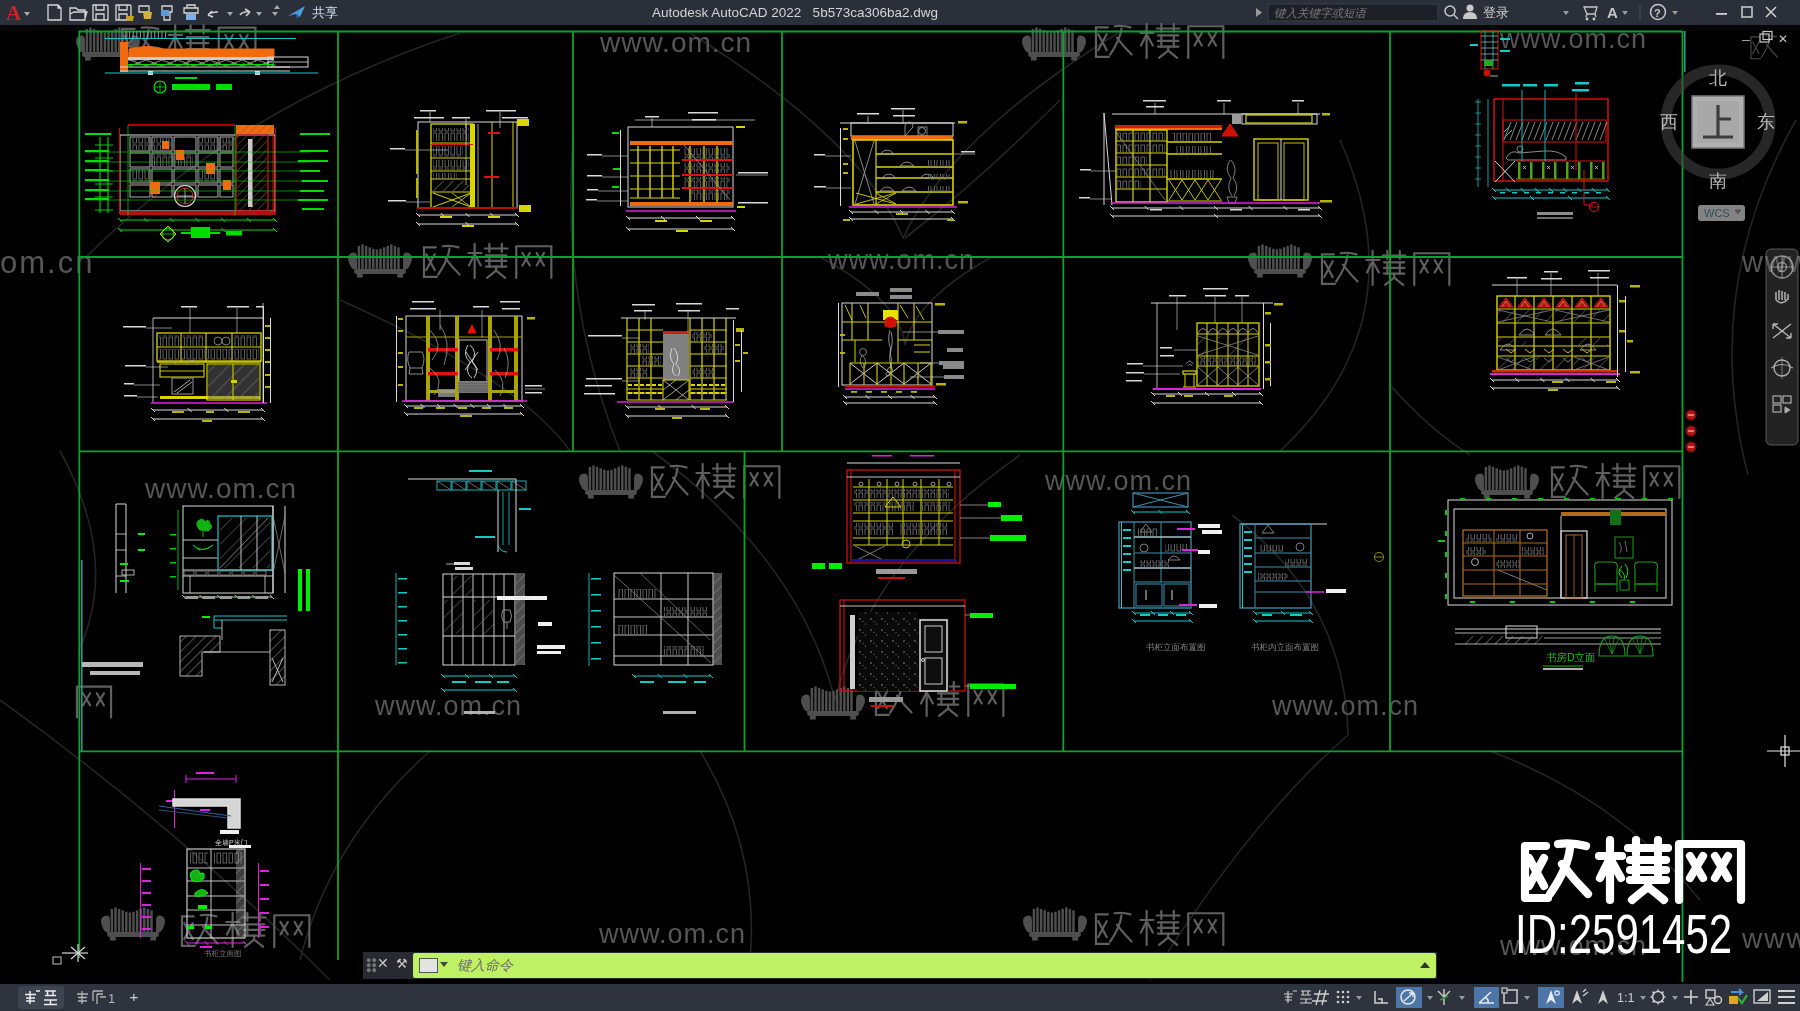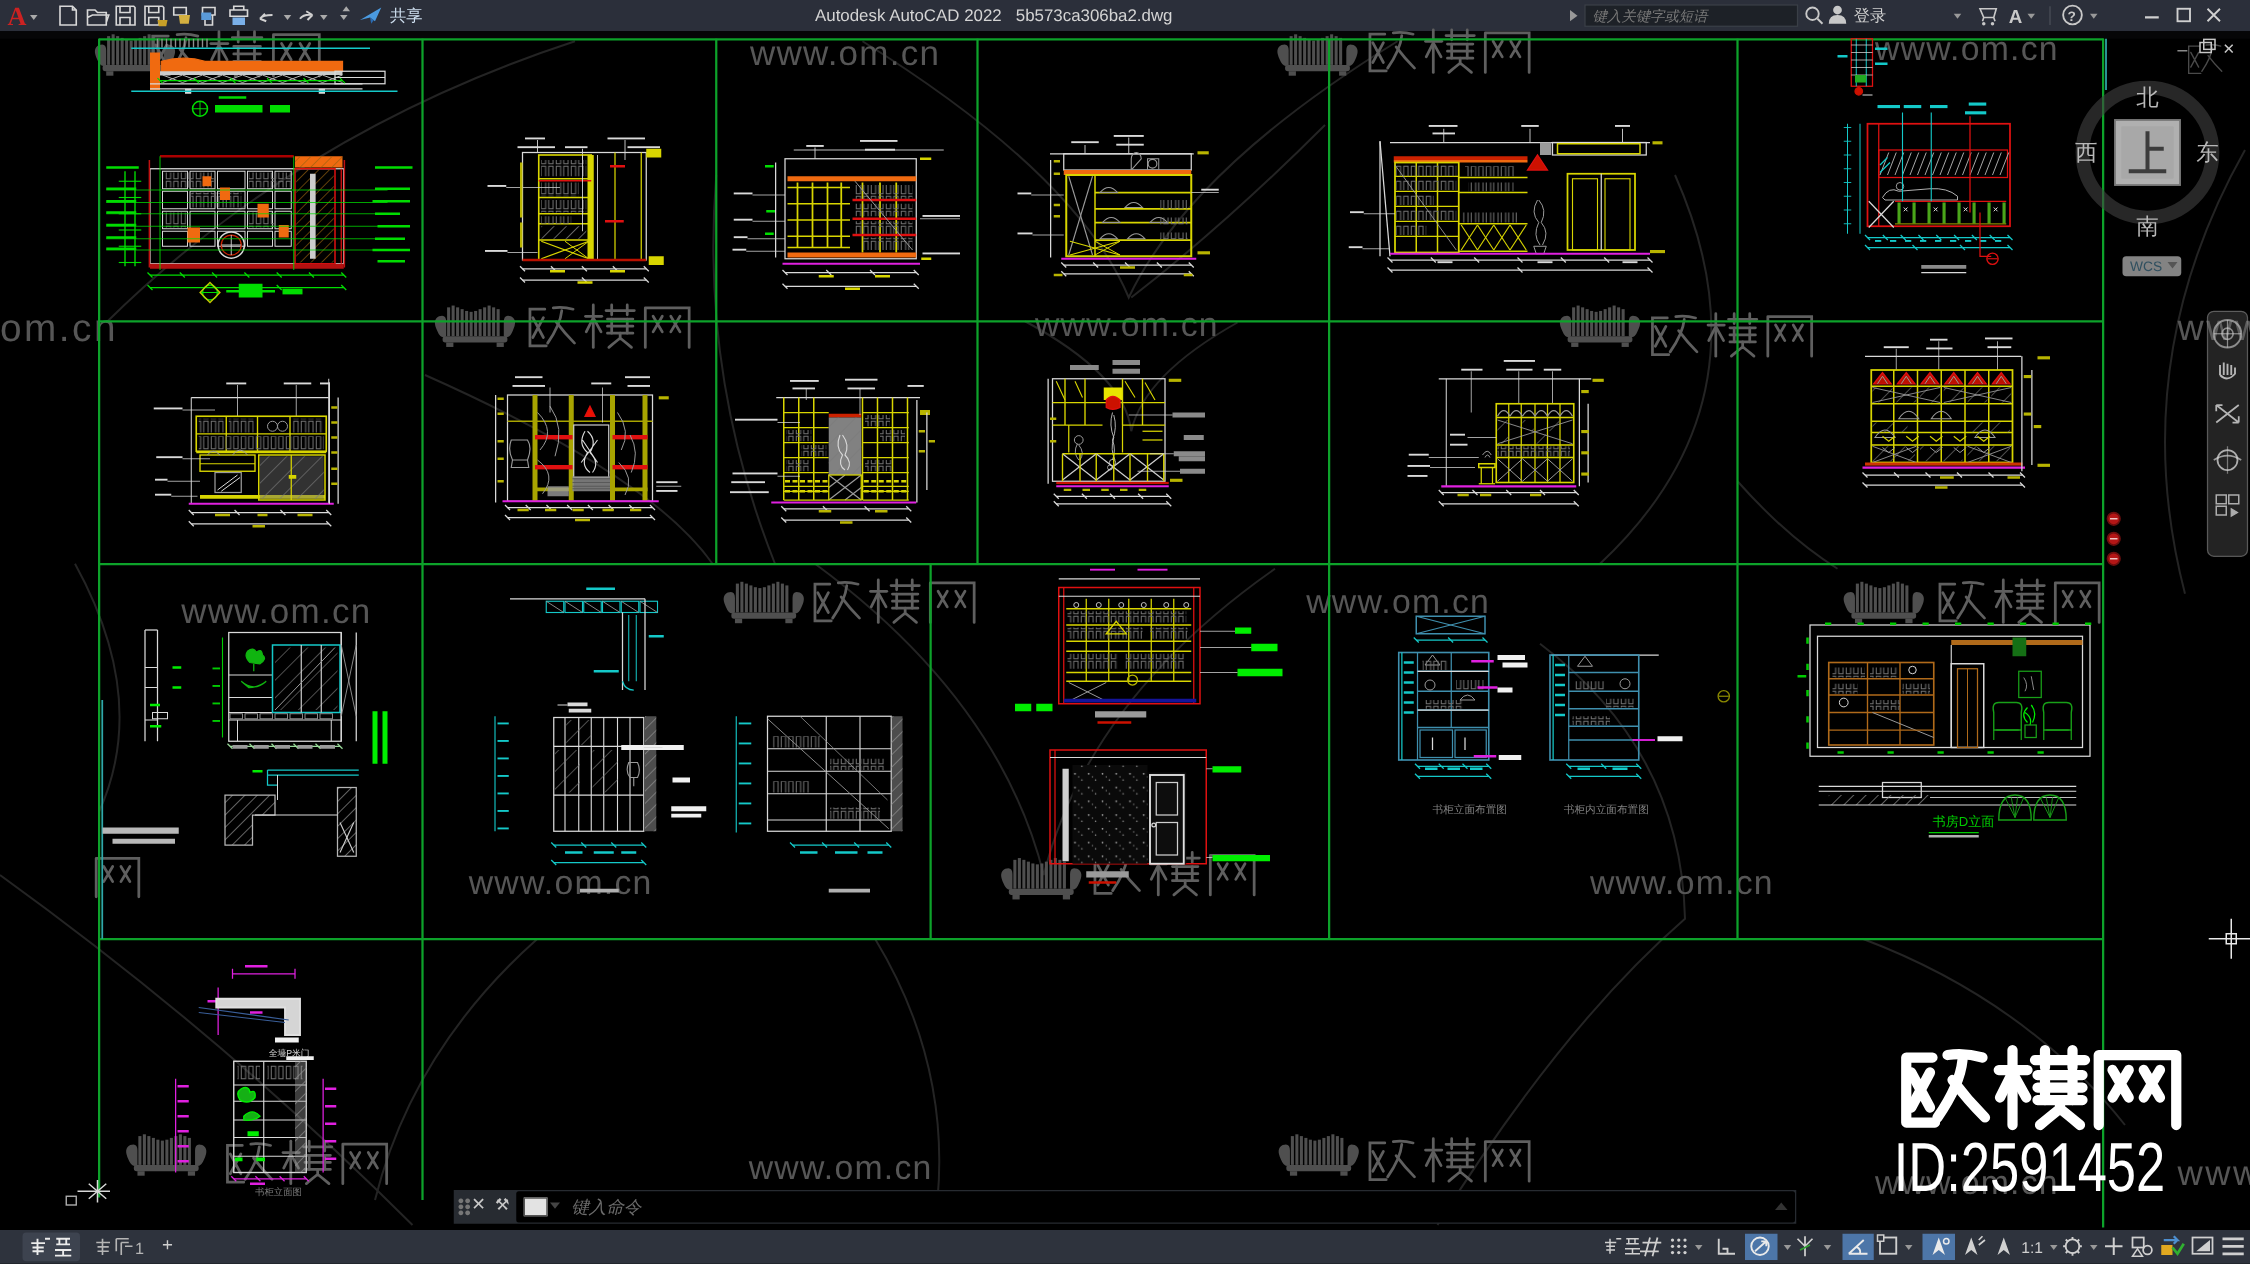--- a/index.html
+++ b/index.html
@@ -1594,21 +1594,21 @@
 <rect x="53" y="957" width="8" height="7" fill="none" stroke="#b0b0b0" stroke-width="1.1"></rect>
 <use href="#gOU" transform="translate(1518,832) scale(1.0)" stroke="#ffffff" stroke-width="8.2" stroke-linecap="round" stroke-linejoin="round"></use>
 <use href="#gMO" transform="translate(1594,832) scale(1.0)" stroke="#ffffff" stroke-width="8.2" stroke-linecap="round" stroke-linejoin="round"></use>
 <use href="#gWANG" transform="translate(1670,832) scale(1.0)" stroke="#ffffff" stroke-width="8.2" stroke-linecap="round" stroke-linejoin="round"></use>
 </svg>
 
 <div class="abs" style="left:363px;top:952px;width:1074px;height:27px;background:#272b31;">
  <div class="abs" style="left:3px;top:6px;width:8px;height:16px;color:#777;font-size:9px;line-height:5px;">●●<br>●●<br>●●</div>
  <div class="abs" style="left:14px;top:3px;color:#c8c8c8;font-size:14px;">✕</div>
  <div class="abs" style="left:33px;top:4px;color:#c8c8c8;font-size:13px;">⚒</div>
- <div class="abs" style="left:50px;top:1px;width:1023px;height:25px;background:#000000;border-radius:2px;">
+ <div class="abs" style="left:50px;top:1px;width:1023px;height:25px;background:#bef264;border-radius:2px;">
    <div class="abs" style="left:6px;top:5px;width:17px;height:13px;background:#e3e3e3;border:1px solid #555;"></div>
    <div class="abs" style="left:27px;top:9px;width:0;height:0;border-left:4px solid transparent;border-right:4px solid transparent;border-top:5px solid #444;"></div>
    <div class="abs" style="left:44px;top:4px;color:#6b6b6b;font-size:14px;font-style:italic;">键入命令</div>
    <div class="abs" style="right:6px;top:9px;width:0;height:0;border-left:5px solid transparent;border-right:5px solid transparent;border-bottom:6px solid #333;"></div>
  </div>
 </div>
 <div class="abs" style="left:0;top:984px;width:1800px;height:27px;background:#2e333d;">
  <div class="abs" style="left:18px;top:2px;width:46px;height:23px;background:#3d434f;border-radius:3px;color:#e8e8e8;font-size:14px;font-weight:bold;text-align:center;line-height:23px;"></div>
  <div class="abs" style="left:70px;top:2px;width:48px;height:23px;color:#b5b5b5;font-size:14px;text-align:center;line-height:23px;"></div>
  <div class="abs" style="left:124px;top:2px;width:20px;height:23px;color:#cfcfcf;font-size:15px;text-align:center;line-height:22px;">+</div>

